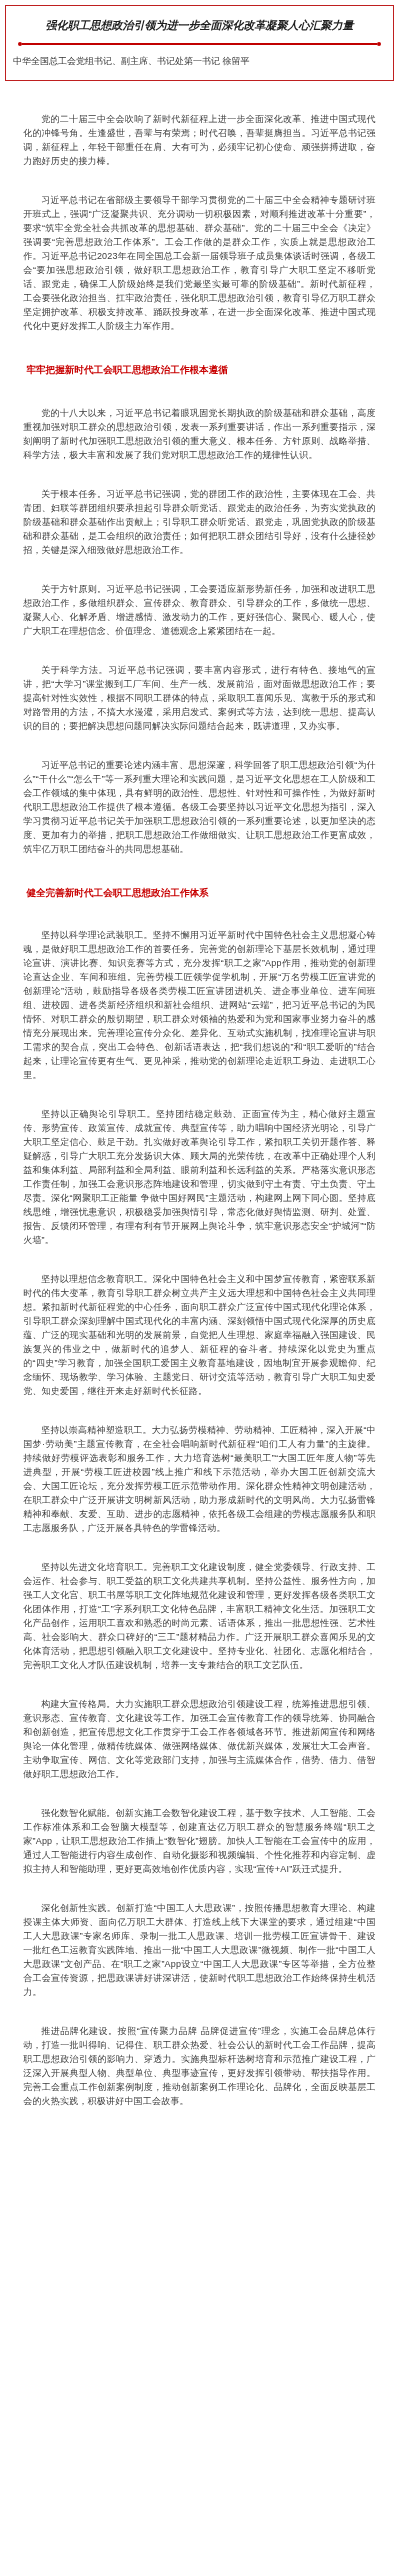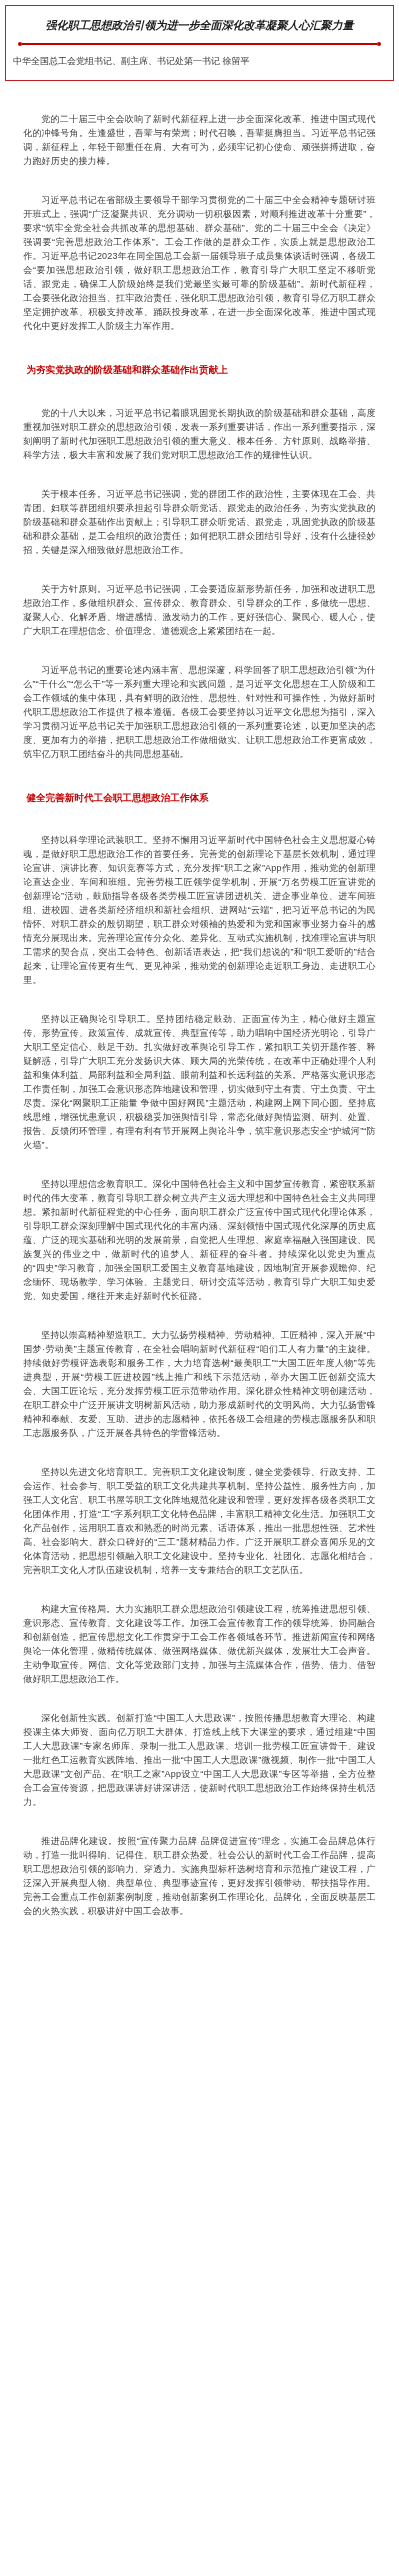--- a/index.html
+++ b/index.html
@@ -87,30 +87,32 @@
       <span class="dot"></span>
       <span class="line"></span>
       <span class="dot"></span>
     </div>
     <p class="article-author">中华全国总工会党组书记、副主席、书记处第一书记 徐留平</p>
   </header>
 
   <div class="article-body" id="article-body">
       <p class="para">党的二十届三中全会吹响了新时代新征程上进一步全面深化改革、推进中国式现代化的冲锋号角。生逢盛世，吾辈与有荣焉；时代召唤，吾辈挺膺担当。习近平总书记强调，新征程上，年轻干部重任在肩、大有可为，必须牢记初心使命、顽强拼搏进取，奋力跑好历史的接力棒。</p>
       <p class="para">习近平总书记在省部级主要领导干部学习贯彻党的二十届三中全会精神专题研讨班开班式上，强调“广泛凝聚共识、充分调动一切积极因素，对顺利推进改革十分重要”，要求“筑牢全党全社会共抓改革的思想基础、群众基础”。党的二十届三中全会《决定》强调要“完善思想政治工作体系”。工会工作做的是群众工作，实质上就是思想政治工作。习近平总书记2023年在同全国总工会新一届领导班子成员集体谈话时强调，各级工会“要加强思想政治引领，做好职工思想政治工作，教育引导广大职工坚定不移听党话、跟党走，确保工人阶级始终是我们党最坚实最可靠的阶级基础”。新时代新征程，工会要强化政治担当、扛牢政治责任，强化职工思想政治引领，教育引导亿万职工群众坚定拥护改革、积极支持改革、踊跃投身改革，在进一步全面深化改革、推进中国式现代化中更好发挥工人阶级主力军作用。</p>
-      <h2 class="sec-heading">为夯实党执政的阶级基础和群众基础作出贡献上</h2>
+      <h2 class="sec-heading">牢牢把握新时代工会职工思想政治工作根本遵循</h2>
       <p class="para">党的十八大以来，习近平总书记着眼巩固党长期执政的阶级基础和群众基础，高度重视加强对职工群众的思想政治引领，发表一系列重要讲话，作出一系列重要指示，深刻阐明了新时代加强职工思想政治引领的重大意义、根本任务、方针原则、战略举措、科学方法，极大丰富和发展了我们党对职工思想政治工作的规律性认识。</p>
       <p class="para">关于根本任务。习近平总书记强调，党的群团工作的政治性，主要体现在工会、共青团、妇联等群团组织要承担起引导群众听党话、跟党走的政治任务，为夯实党执政的阶级基础和群众基础作出贡献上；引导职工群众听党话、跟党走，巩固党执政的阶级基础和群众基础，是工会组织的政治责任；如何把职工群众团结引导好，没有什么捷径妙招，关键是深入细致做好思想政治工作。</p>
       <p class="para">关于方针原则。习近平总书记强调，工会要适应新形势新任务，加强和改进职工思想政治工作，多做组织群众、宣传群众、教育群众、引导群众的工作，多做统一思想、凝聚人心、化解矛盾、增进感情、激发动力的工作，更好强信心、聚民心、暖人心，使广大职工在理想信念、价值理念、道德观念上紧紧团结在一起。</p>
+      <p class="para">关于科学方法。习近平总书记强调，要丰富内容形式，进行有特色、接地气的宣讲，把“大学习”课堂搬到工厂车间、生产一线、发展前沿，面对面做思想政治工作；要提高针对性实效性，根据不同职工群体的特点，采取职工喜闻乐见、寓教于乐的形式和对路管用的方法，不搞大水漫灌，采用启发式、案例式等方法，达到统一思想、提高认识的目的；要把解决思想问题同解决实际问题结合起来，既讲道理，又办实事。</p>
       <p class="para">习近平总书记的重要论述内涵丰富、思想深邃，科学回答了职工思想政治引领“为什么”“干什么”“怎么干”等一系列重大理论和实践问题，是习近平文化思想在工人阶级和工会工作领域的集中体现，具有鲜明的政治性、思想性、针对性和可操作性，为做好新时代职工思想政治工作提供了根本遵循。各级工会要坚持以习近平文化思想为指引，深入学习贯彻习近平总书记关于加强职工思想政治引领的一系列重要论述，以更加坚决的态度、更加有力的举措，把职工思想政治工作做细做实、让职工思想政治工作更富成效，筑牢亿万职工团结奋斗的共同思想基础。</p>
       <h2 class="sec-heading">健全完善新时代工会职工思想政治工作体系</h2>
       <p class="para">坚持以科学理论武装职工。坚持不懈用习近平新时代中国特色社会主义思想凝心铸魂，是做好职工思想政治工作的首要任务。完善党的创新理论下基层长效机制，通过理论宣讲、演讲比赛、知识竞赛等方式，充分发挥“职工之家”App作用，推动党的创新理论直达企业、车间和班组。完善劳模工匠领学促学机制，开展“万名劳模工匠宣讲党的创新理论”活动，鼓励指导各级各类劳模工匠宣讲团进机关、进企事业单位、进车间班组、进校园、进各类新经济组织和新社会组织、进网站“云端”，把习近平总书记的为民情怀、对职工群众的殷切期望，职工群众对领袖的热爱和为党和国家事业努力奋斗的感情充分展现出来。完善理论宣传分众化、差异化、互动式实施机制，找准理论宣讲与职工需求的契合点，突出工会特色、创新话语表达，把“我们想说的”和“职工爱听的”结合起来，让理论宣传更有生气、更见神采，推动党的创新理论走近职工身边、走进职工心里。</p>
       <p class="para">坚持以正确舆论引导职工。坚持团结稳定鼓劲、正面宣传为主，精心做好主题宣传、形势宣传、政策宣传、成就宣传、典型宣传等，助力唱响中国经济光明论，引导广大职工坚定信心、鼓足干劲。扎实做好改革舆论引导工作，紧扣职工关切开题作答、释疑解惑，引导广大职工充分发扬识大体、顾大局的光荣传统，在改革中正确处理个人利益和集体利益、局部利益和全局利益、眼前利益和长远利益的关系。严格落实意识形态工作责任制，加强工会意识形态阵地建设和管理，切实做到守土有责、守土负责、守土尽责。深化“网聚职工正能量 争做中国好网民”主题活动，构建网上网下同心圆。坚持底线思维，增强忧患意识，积极稳妥加强舆情引导，常态化做好舆情监测、研判、处置、报告、反馈闭环管理，有理有利有节开展网上舆论斗争，筑牢意识形态安全“护城河”“防火墙”。</p>
       <p class="para">坚持以理想信念教育职工。深化中国特色社会主义和中国梦宣传教育，紧密联系新时代的伟大变革，教育引导职工群众树立共产主义远大理想和中国特色社会主义共同理想。紧扣新时代新征程党的中心任务，面向职工群众广泛宣传中国式现代化理论体系，引导职工群众深刻理解中国式现代化的丰富内涵、深刻领悟中国式现代化深厚的历史底蕴、广泛的现实基础和光明的发展前景，自觉把人生理想、家庭幸福融入强国建设、民族复兴的伟业之中，做新时代的追梦人、新征程的奋斗者。持续深化以党史为重点的“四史”学习教育，加强全国职工爱国主义教育基地建设，因地制宜开展参观瞻仰、纪念缅怀、现场教学、学习体验、主题党日、研讨交流等活动，教育引导广大职工知史爱党、知史爱国，继往开来走好新时代长征路。</p>
       <p class="para">坚持以崇高精神塑造职工。大力弘扬劳模精神、劳动精神、工匠精神，深入开展“中国梦·劳动美”主题宣传教育，在全社会唱响新时代新征程“咱们工人有力量”的主旋律。持续做好劳模评选表彰和服务工作，大力培育选树“最美职工”“大国工匠年度人物”等先进典型，开展“劳模工匠进校园”线上推广和线下示范活动，举办大国工匠创新交流大会、大国工匠论坛，充分发挥劳模工匠示范带动作用。深化群众性精神文明创建活动，在职工群众中广泛开展讲文明树新风活动，助力形成新时代的文明风尚。大力弘扬雷锋精神和奉献、友爱、互助、进步的志愿精神，依托各级工会组建的劳模志愿服务队和职工志愿服务队，广泛开展各具特色的学雷锋活动。</p>
       <p class="para">坚持以先进文化培育职工。完善职工文化建设制度，健全党委领导、行政支持、工会运作、社会参与、职工受益的职工文化共建共享机制。坚持公益性、服务性方向，加强工人文化宫、职工书屋等职工文化阵地规范化建设和管理，更好发挥各级各类职工文化团体作用，打造“工”字系列职工文化特色品牌，丰富职工精神文化生活。加强职工文化产品创作，运用职工喜欢和熟悉的时尚元素、话语体系，推出一批思想性强、艺术性高、社会影响大、群众口碑好的“三工”题材精品力作。广泛开展职工群众喜闻乐见的文化体育活动，把思想引领融入职工文化建设中。坚持专业化、社团化、志愿化相结合，完善职工文化人才队伍建设机制，培养一支专兼结合的职工文艺队伍。</p>
       <p class="para">构建大宣传格局。大力实施职工群众思想政治引领建设工程，统筹推进思想引领、意识形态、宣传教育、文化建设等工作。加强工会宣传教育工作的领导统筹、协同融合和创新创造，把宣传思想文化工作贯穿于工会工作各领域各环节。推进新闻宣传和网络舆论一体化管理，做精传统媒体、做强网络媒体、做优新兴媒体，发展壮大工会声音。主动争取宣传、网信、文化等党政部门支持，加强与主流媒体合作，借势、借力、借智做好职工思想政治工作。</p>
+      <p class="para">强化数智化赋能。创新实施工会数智化建设工程，基于数字技术、人工智能、工会工作标准体系和工会智脑大模型等，创建直达亿万职工群众的智慧服务终端“职工之家”App，让职工思想政治工作插上“数智化”翅膀。加快人工智能在工会宣传中的应用，通过人工智能进行内容生成创作、自动化摄影和视频编辑、个性化推荐和内容定制、虚拟主持人和智能助理，更好更高效地创作优质内容，实现“宣传+AI”跃迁式提升。</p>
       <p class="para">深化创新性实践。创新打造“中国工人大思政课”，按照传播思想教育大理论、构建授课主体大师资、面向亿万职工大群体、打造线上线下大课堂的要求，通过组建“中国工人大思政课”专家名师库、录制一批工人思政课、培训一批劳模工匠宣讲骨干、建设一批红色工运教育实践阵地、推出一批“中国工人大思政课”微视频、制作一批“中国工人大思政课”文创产品、在“职工之家”App设立“中国工人大思政课”专区等举措，全方位整合工会宣传资源，把思政课讲好讲深讲活，使新时代职工思想政治工作始终保持生机活力。</p>
       <p class="para">推进品牌化建设。按照“宣传聚力品牌 品牌促进宣传”理念，实施工会品牌总体行动，打造一批叫得响、记得住、职工群众热爱、社会公认的新时代工会工作品牌，提高职工思想政治引领的影响力、穿透力。实施典型标杆选树培育和示范推广建设工程，广泛深入开展典型人物、典型单位、典型事迹宣传，更好发挥引领带动、帮扶指导作用。完善工会重点工作创新案例制度，推动创新案例工作理论化、品牌化，全面反映基层工会的火热实践，积极讲好中国工会故事。</p>
     </div>
 
 </div>
 
 
 </body></html>

